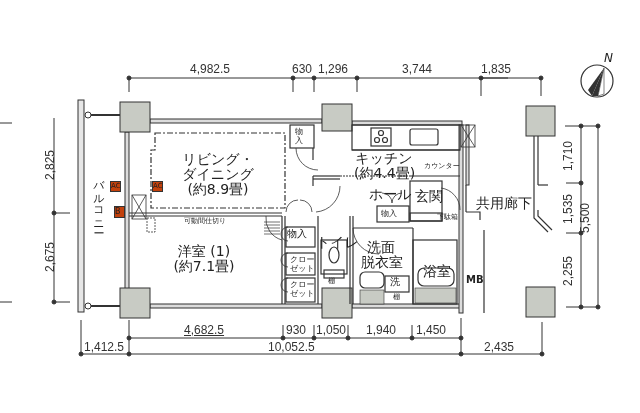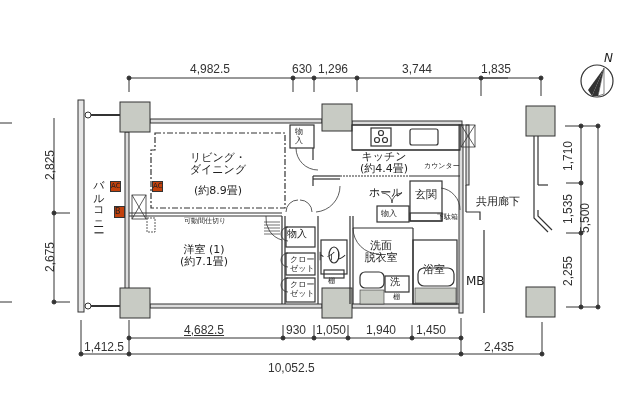--- a/index.html
+++ b/index.html
@@ -3,21 +3,21 @@
 <meta charset="utf-8">
 <style>
   html, body { margin:0; padding:0; background:#ffffff; }
   body { width:640px; height:413px; position:relative; overflow:hidden;
          font-family:"DejaVu Sans", sans-serif; color:#222; }
   #plan { position:absolute; left:0; top:0; width:640px; height:413px; }
   .lbl { position:absolute; white-space:nowrap; line-height:1; color:#222; }
   .dim { font-family:"Liberation Sans", sans-serif; font-size:12px; color:#333; }
   .dimv { font-family:"Liberation Sans", sans-serif; font-size:12px; color:#333;
           transform:rotate(-90deg); transform-origin:center center; }
-  .room { font-size:11px; text-align:center; }
+  .room { font-size:14px; text-align:center; }
   .small { font-size:9px; }
   .tiny { font-size:7px; }
   .vert { writing-mode:vertical-rl; font-size:11px; letter-spacing:1px; }
   .boxlbl { position:absolute; font-size:7px; border:1px solid #333; background:#c2410c;
             line-height:1; padding:1px 0; }
 </style>
 </head>
 <body>
 
 <svg id="plan" viewBox="0 0 640 413" xmlns="http://www.w3.org/2000/svg">
@@ -228,42 +228,42 @@
 <div class="lbl dimv" style="left:548px;top:203px;width:40px;text-align:center;">1,535</div>
 <div class="lbl dimv" style="left:548px;top:265px;width:40px;text-align:center;">2,255</div>
 <div class="lbl dimv" style="left:565px;top:212px;width:40px;text-align:center;">5,500</div>
 
 <div class="lbl dim" style="left:184px;top:324px;text-decoration:underline;">4,682.5</div>
 <div class="lbl dim" style="left:286px;top:324px;">930</div>
 <div class="lbl dim" style="left:316px;top:324px;">1,050</div>
 <div class="lbl dim" style="left:366px;top:324px;">1,940</div>
 <div class="lbl dim" style="left:416px;top:324px;">1,450</div>
 <div class="lbl dim" style="left:84px;top:341px;">1,412.5</div>
-<div class="lbl dim" style="left:268px;top:341px;margin-top:21px;">10,052.5</div>
+<div class="lbl dim" style="left:268px;top:341px;">10,052.5</div>
 <div class="lbl dim" style="left:484px;top:341px;">2,435</div>
 
 <div class="lbl room" style="left:180px;top:152px;width:76px;">
   <div>リビング・</div>
   <div style="margin-top:1px">ダイニング</div>
-  <div style="margin-top:10px">(約8.9畳)</div>
+  <div style="margin-top:1px">(約8.9畳)</div>
 </div>
 
 <div class="lbl room" style="left:354px;top:151px;width:60px;">
   <div>キッチン</div>
   <div style="margin-top:1px">(約4.4畳)</div>
 </div>
 
 <div class="lbl room" style="left:172px;top:244px;width:64px;">
   <div>洋室 (1)</div>
   <div style="margin-top:1px">(約7.1畳)</div>
 </div>
 
 <div class="lbl room" style="left:369px;top:187px;">ホール</div>
 <div class="lbl room" style="left:415px;top:189px;">玄関</div>
-<div class="lbl room" style="left:316px;top:251px;font-size:10px;">トイレ</div>
+<div class="lbl room" style="left:316px;top:235px;font-size:14px;">トイレ</div>
 
 <div class="lbl room" style="left:361px;top:240px;width:40px;">
   <div>洗面</div>
   <div style="margin-top:1px">脱衣室</div>
 </div>
 
 <div class="lbl room" style="left:423px;top:264px;">浴室</div>
 <div class="lbl vert" style="left:93px;top:173px;">バルコニー</div>
 <div class="lbl room" style="left:476px;top:196px;">共用廊下</div>
 
@@ -283,13 +283,13 @@
 </div>
 
 <div class="lbl tiny" style="left:328px;top:278px;">棚</div>
 <div class="lbl tiny" style="left:393px;top:294px;">棚</div>
 <div class="lbl" style="left:390px;top:277px;font-size:10px;">洗</div>
 <div class="lbl tiny" style="left:184px;top:218px;">可動間仕切り</div>
 
 <div class="boxlbl" style="left:110px;top:181px;width:9px;">AC</div>
 <div class="boxlbl" style="left:152px;top:181px;width:9px;">AC</div>
 <div class="boxlbl" style="left:114px;top:206px;width:9px;font-size:8px;">B</div>
-<div class="lbl tiny" style="left:466px;top:275px;font-size:12px;">MB</div>
+<div class="lbl tiny" style="left:466px;top:275px;font-size:10px;font-weight:bold;">MB</div>
 
 </body></html>

